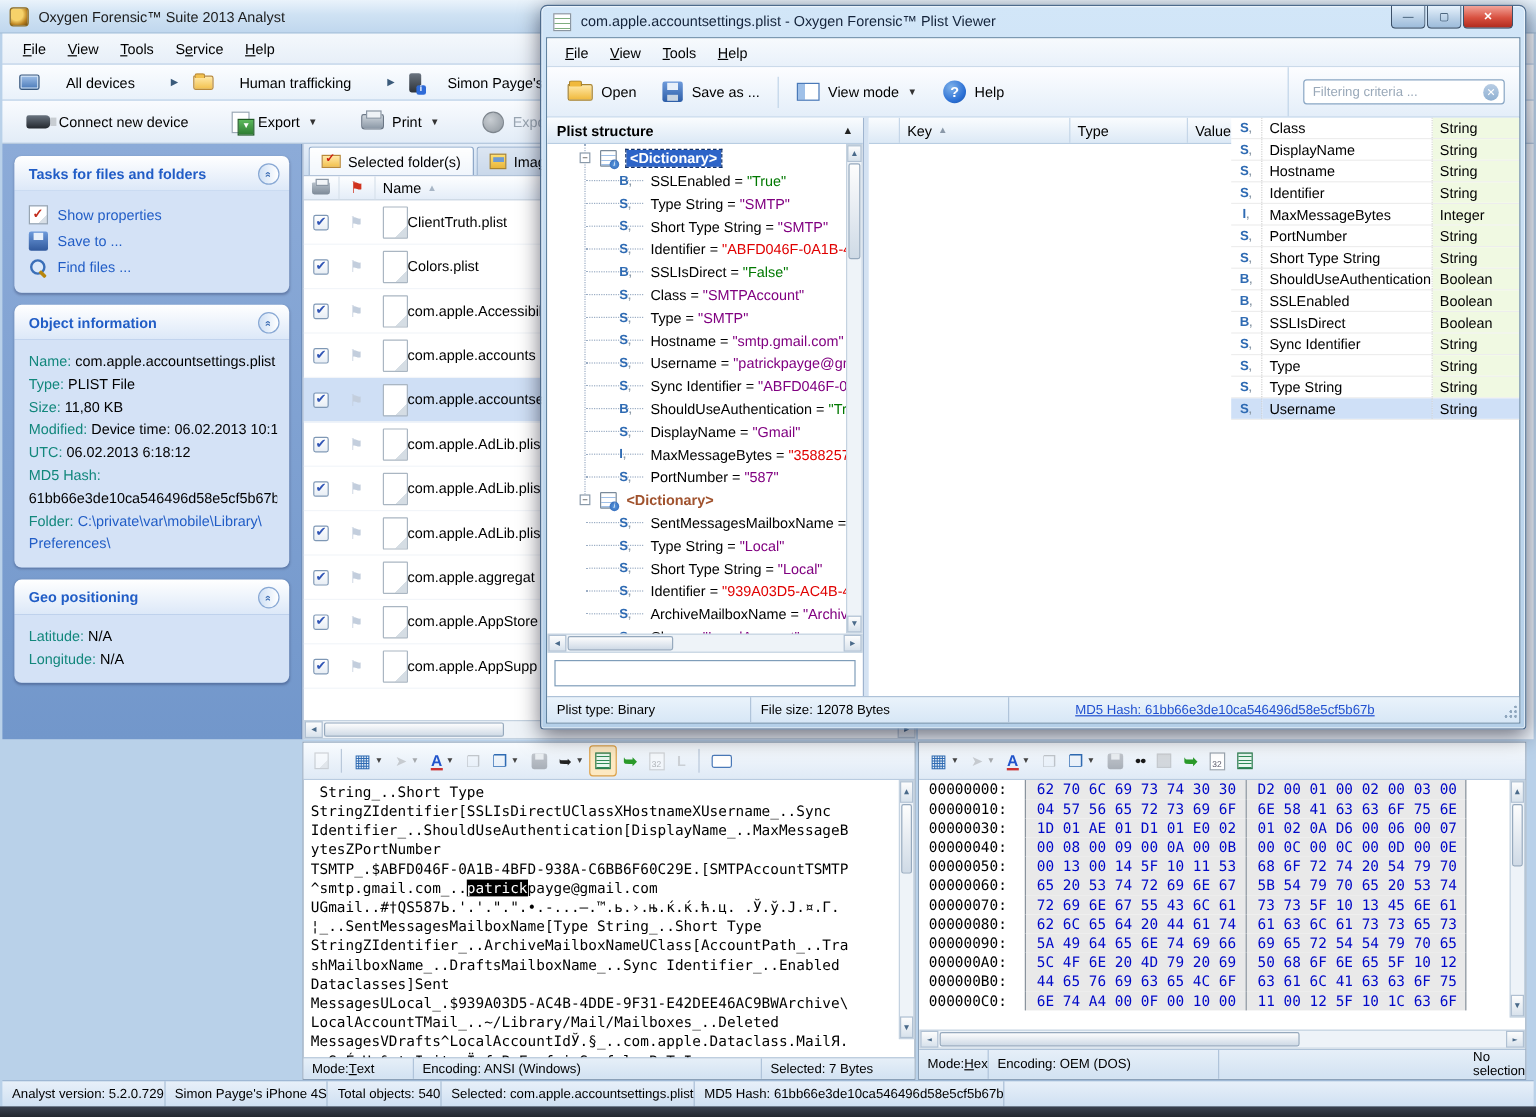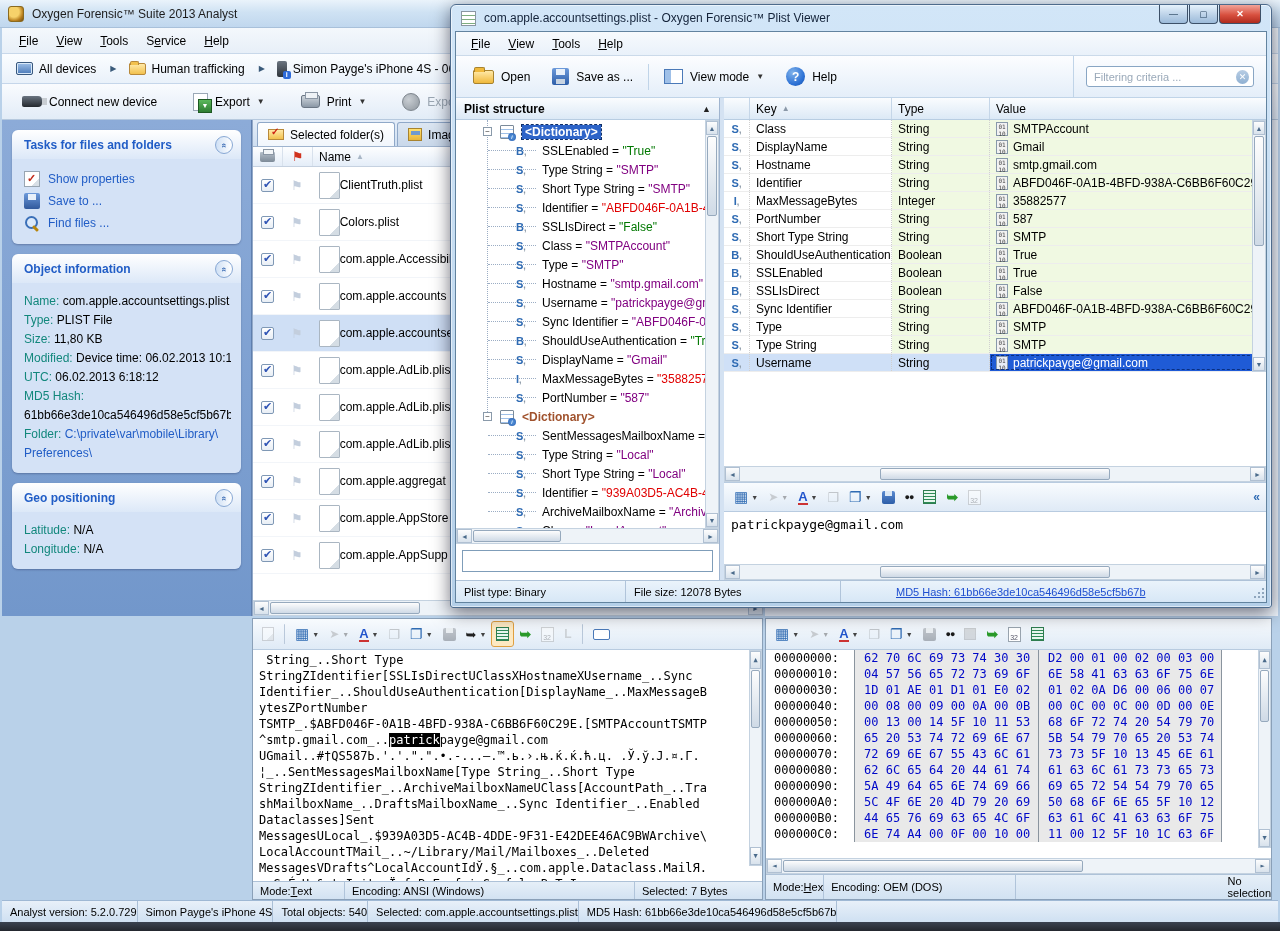--- a/index.html
+++ b/index.html
@@ -8,21 +8,21 @@
   .abs { position:absolute; }
   .acc { text-decoration:underline; }
 
   
   .titlebar { left:0; top:0; width:1280px; height:28px; background:linear-gradient(#eaf3fb,#cfe2f3 45%,#c0d7ee); border-bottom:1px solid #a8c0da; display:flex; align-items:center; padding-left:8px; }
   .app-ico { width:16px; height:16px; border-radius:3px; background:radial-gradient(circle at 35% 35%, #f6d26a 0 40%, #b87f1e 70%, #6d4a10); border:1px solid #8a6a20; margin-right:8px; }
   .wtitle { font-size:12px; color:#1c1c1c; }
   .menubar { display:flex; align-items:center; height:26px; background:linear-gradient(#f4f8fc,#e7eff8); border-bottom:1px solid #c8d8ea; padding-left:8px; }
   .mi { padding:4px 9px; cursor:default; }
   .crumbbar { background:linear-gradient(#fbfdff,#e9f1fa); border-bottom:1px solid #c5d6ea; display:flex; align-items:center; padding-left:10px; gap:6px; }
-  .crumb { display:flex; align-items:center; gap:6px; padding:3px 4px; }
+  .crumb { display:flex; align-items:center; gap:22px; padding:3px 4px; }
   .crumb:not(:last-child)::after { content:"▶"; font-size:8px; color:#3a5a7a; margin-left:8px; }
   .ico-devices { width:17px; height:13px; background:linear-gradient(#9fc0e8,#4a79b8); border:1px solid #38587e; border-radius:2px; box-shadow:inset 0 0 0 1px #d8e8f8; }
   .ico-folder { width:17px; height:12px; background:linear-gradient(#ffe9a8,#f2c14e); border:1px solid #b8893a; border-radius:1px 2px 2px 2px; position:relative; }
   .ico-folder::before { content:""; position:absolute; left:0; top:-3px; width:7px; height:3px; background:#f2c14e; border:1px solid #b8893a; border-bottom:none; border-radius:2px 2px 0 0; }
   .ico-phone { width:10px; height:16px; background:linear-gradient(#6a7480,#2d333a); border-radius:2px; position:relative; }
   .ico-phone::after { content:"i"; position:absolute; right:-4px; bottom:-2px; width:8px; height:8px; background:#2f6bd8; color:#fff; font-size:7px; line-height:8px; text-align:center; border-radius:2px; font-weight:bold; }
   .maintoolbar { background:linear-gradient(#f9fbfe,#e2ecf7); border-bottom:1px solid #b6c9de; display:flex; align-items:center; padding-left:14px; gap:24px; }
   .tbtn { display:flex; align-items:center; gap:7px; padding:4px 6px; border-radius:3px; }
   .tbtn .dda { font-size:8px; color:#333; }
   .tbtn.disabled { color:#9aa6b2; }
@@ -169,21 +169,21 @@
   .tkey { color:#000; }
   .trow.d .tkey { font-weight:bold; color:#16408a; }
   .trow.d.m .tkey { color:#a0522d; }
   .trow.d.sel .tkey { background:#2d64c8; color:#fff; outline:1px dashed #10306a; padding:0 3px; }
   .teq { white-space:pre; }
   .tval[data-vc="s"] { color:#800080; }
   .tval[data-vc="b"] { color:#007800; }
   .tval[data-vc="i"] { color:#e00000; }
   .treeinput { margin:6px 6px 0 6px; height:22px; border:1px solid #7f9db9; background:#fff; }
   .splitter { width:4px; flex:0 0 4px; background:#d4e2f2; }
-  .tablepanel { flex:1; background:#fff; display:flex; flex-direction:column; overflow:hidden; }
+  .tablepanel { flex:1; background:#fff; display:flex; flex-direction:row; overflow:hidden; }
   .thead { height:22px; display:flex; background:linear-gradient(#fafcfe,#dce9f6); border-bottom:1px solid #b8cde2; flex:0 0 22px; font-size:12px; }
   .th { display:flex; align-items:center; padding-left:6px; border-right:1px solid #c5d6e8; }
   .krow { height:18px; display:flex; font-size:12px; border-bottom:1px solid #ededed; }
   .kc { display:flex; align-items:center; padding-left:6px; border-right:1px dotted #d0d0d0; overflow:hidden; white-space:nowrap; }
   .kc.ic { width:26px; flex:0 0 26px; justify-content:center; padding-left:0; }
   .kc.key { width:142px; flex:0 0 142px; }
   .kc.typ { width:98px; flex:0 0 98px; background:#f0f9e2; }
   .kc.val { flex:1; background:#f0f9e2; gap:5px; }
   .kc .ticon { position:static; }
   .krow.sel .ic, .krow.sel .key, .krow.sel .typ { background:#cfe0f7; }

